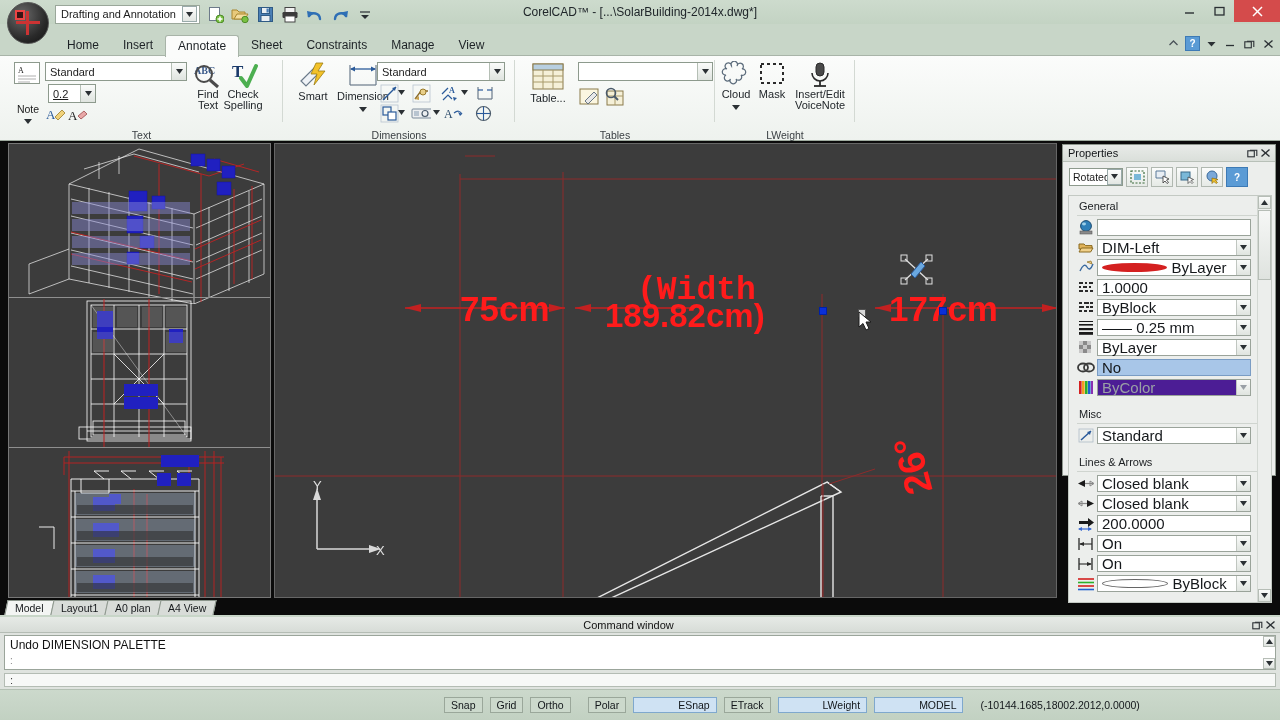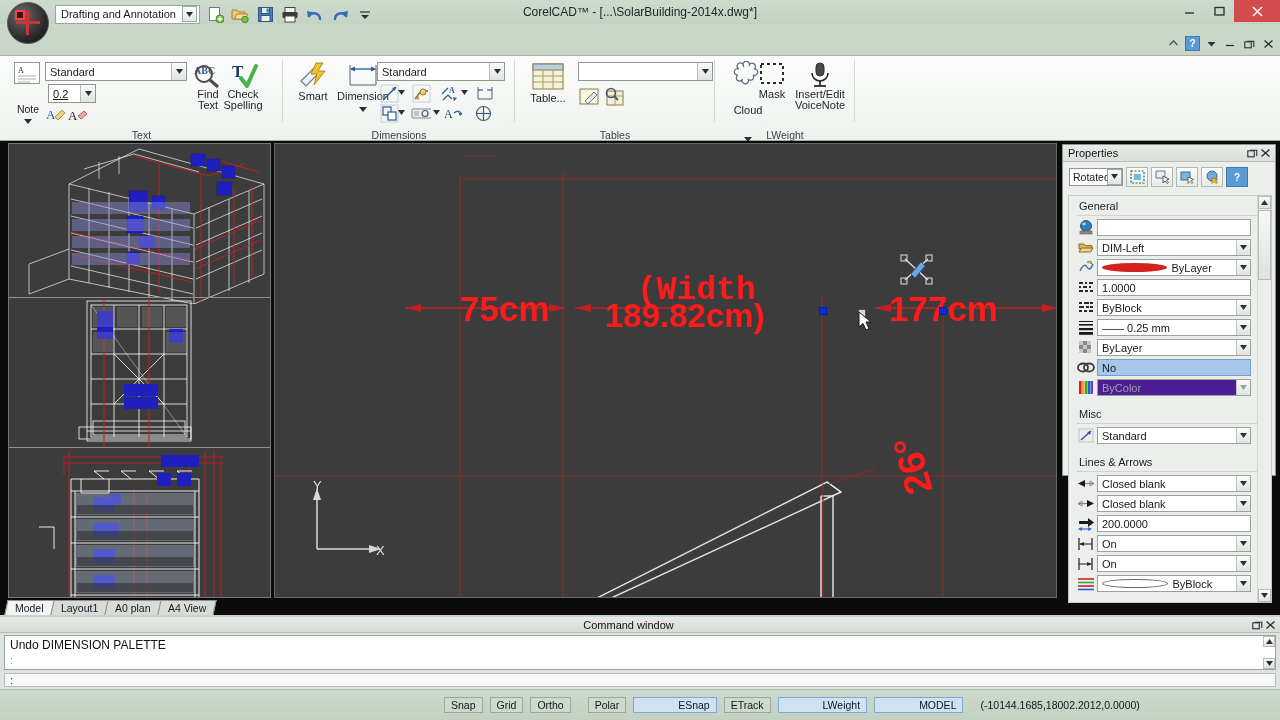--- a/index.html
+++ b/index.html
@@ -118,21 +118,21 @@
   .ptb { width:22px; height:20px; border:1px solid #b0b8b0; background:linear-gradient(#fbfcfb,#e6eae6);
          display:flex; align-items:center; justify-content:center; }
   .ptb.act { background:#5b9bd5; border-color:#3d7ab5; }
   .props-scroll { position:absolute; left:5px; top:50px; width:204px; height:408px;
                   background:#eceeec; border:1px solid #c3c9c3; overflow:hidden; }
   .sect-title { font-size:11px; color:#1a1d20; padding:4px 0 3px 10px; }
   .sect-rule { height:1px; background:#cfd4cf; margin:0 8px 2px 8px; }
   .prow { display:flex; align-items:center; height:19px; margin:0 0 1px 0; padding-left:6px; }
   .prow .picon { width:22px; height:17px; display:flex; align-items:center; justify-content:center; }
   .pfield { flex:1; height:17px; background:#fff; border:1px solid #9aa39a; display:flex; align-items:center;
-            padding-left:4px; font-size:11px; margin-right:20px; color:#15181b; }
+            padding-left:4px; font-size:15px; margin-right:20px; color:#15181b; }
   .pfield.sel { background:#a8c6e8; border-color:#7a9cc4; }
   .pfield.dis { background:#4c1d95; color:#9aa0a6; }
   .pfield span { flex:1; overflow:hidden; white-space:nowrap; }
   .pfield .dd { width:14px; height:15px; border-left:1px solid #c0c6c0;
                 background:linear-gradient(#fafbfa,#dfe4df); display:flex; align-items:center; justify-content:center; }
   .vbar { position:absolute; right:1px; top:0; width:13px; height:406px; background:#eceeec; border-left:1px solid #d3d8d3;}
   .vbtn { width:13px; height:13px; background:linear-gradient(#fafbfa,#e0e4e0); border:1px solid #b6bdb6;
           display:flex; align-items:center; justify-content:center; }
   .vthumb { position:absolute; top:14px; width:13px; height:70px; background:linear-gradient(#f6f7f6,#dfe3df);
             border:1px solid #b6bdb6; }
@@ -250,20 +250,29 @@
         </svg>
     </div>
     <div class="qicon">
       <svg width="12" height="12">
           <line x1="1" y1="4" x2="11" y2="4" stroke="#2b3034" stroke-width="1.2"></line>
           <polygon points="2,7 10,7 6,11" fill="#2b3034"></polygon>
         </svg>
     </div>
   </div>
 
+  <div class="tabs">
+    <div class="tab">Home</div>
+    <div class="tab">Insert</div>
+    <div class="tab active">Annotate</div>
+    <div class="tab">Sheet</div>
+    <div class="tab">Constraints</div>
+    <div class="tab">Manage</div>
+    <div class="tab">View</div>
+  </div>
 
   <div class="tabs-right">
     <div class="tr-btn">
       <svg width="11" height="9">
           <polyline points="1.5,6 5.5,2 9.5,6" fill="none" stroke="#4a5359" stroke-width="1.3"></polyline>
         </svg>
     </div>
     <div class="tr-btn help">?</div>
     <div class="tr-btn">
       <svg width="9" height="6">
@@ -528,21 +537,21 @@
               <line x1="10" y1="9" x2="14" y2="13" stroke="#4a5a6a" stroke-width="2"></line>
             </svg>
         </div>
       </div>
       <div class="grp-title">Tables</div>
       <div class="grp-sep" style="right:0;"></div>
     </div>
 
     <div class="grp" style="left:715px; width:140px;">
       <div class="grp-body">
-        <div class="bigbtn" style="left:12px; top:5px; width:42px;gap:16px;">
+        <div class="bigbtn" style="left:0px; top:5px; width:42px;">
           <div class="ico">
             <svg width="30" height="28">
                 <path d="M6 8 a3.2 3.2 0 1 1 4.5 -3 a3.2 3.2 0 1 1 5.5 0 a3.2 3.2 0 1 1 5 3 a3.2 3.2 0 1 1 -1 6 a3.2 3.2 0 1 1 -5 4 a3.2 3.2 0 1 1 -5.5 0 a3.2 3.2 0 1 1 -4.5 -4 a3.2 3.2 0 1 1 1 -6 z" fill="none" stroke="#5a6a7a" stroke-width="1.2"></path>
               </svg>
           </div>
           <div class="lbl">Cloud</div>
           <div>
             <svg width="8" height="5">
                 <polygon points="0,0 8,0 4,5" fill="#2b3034"></polygon>
               </svg>

